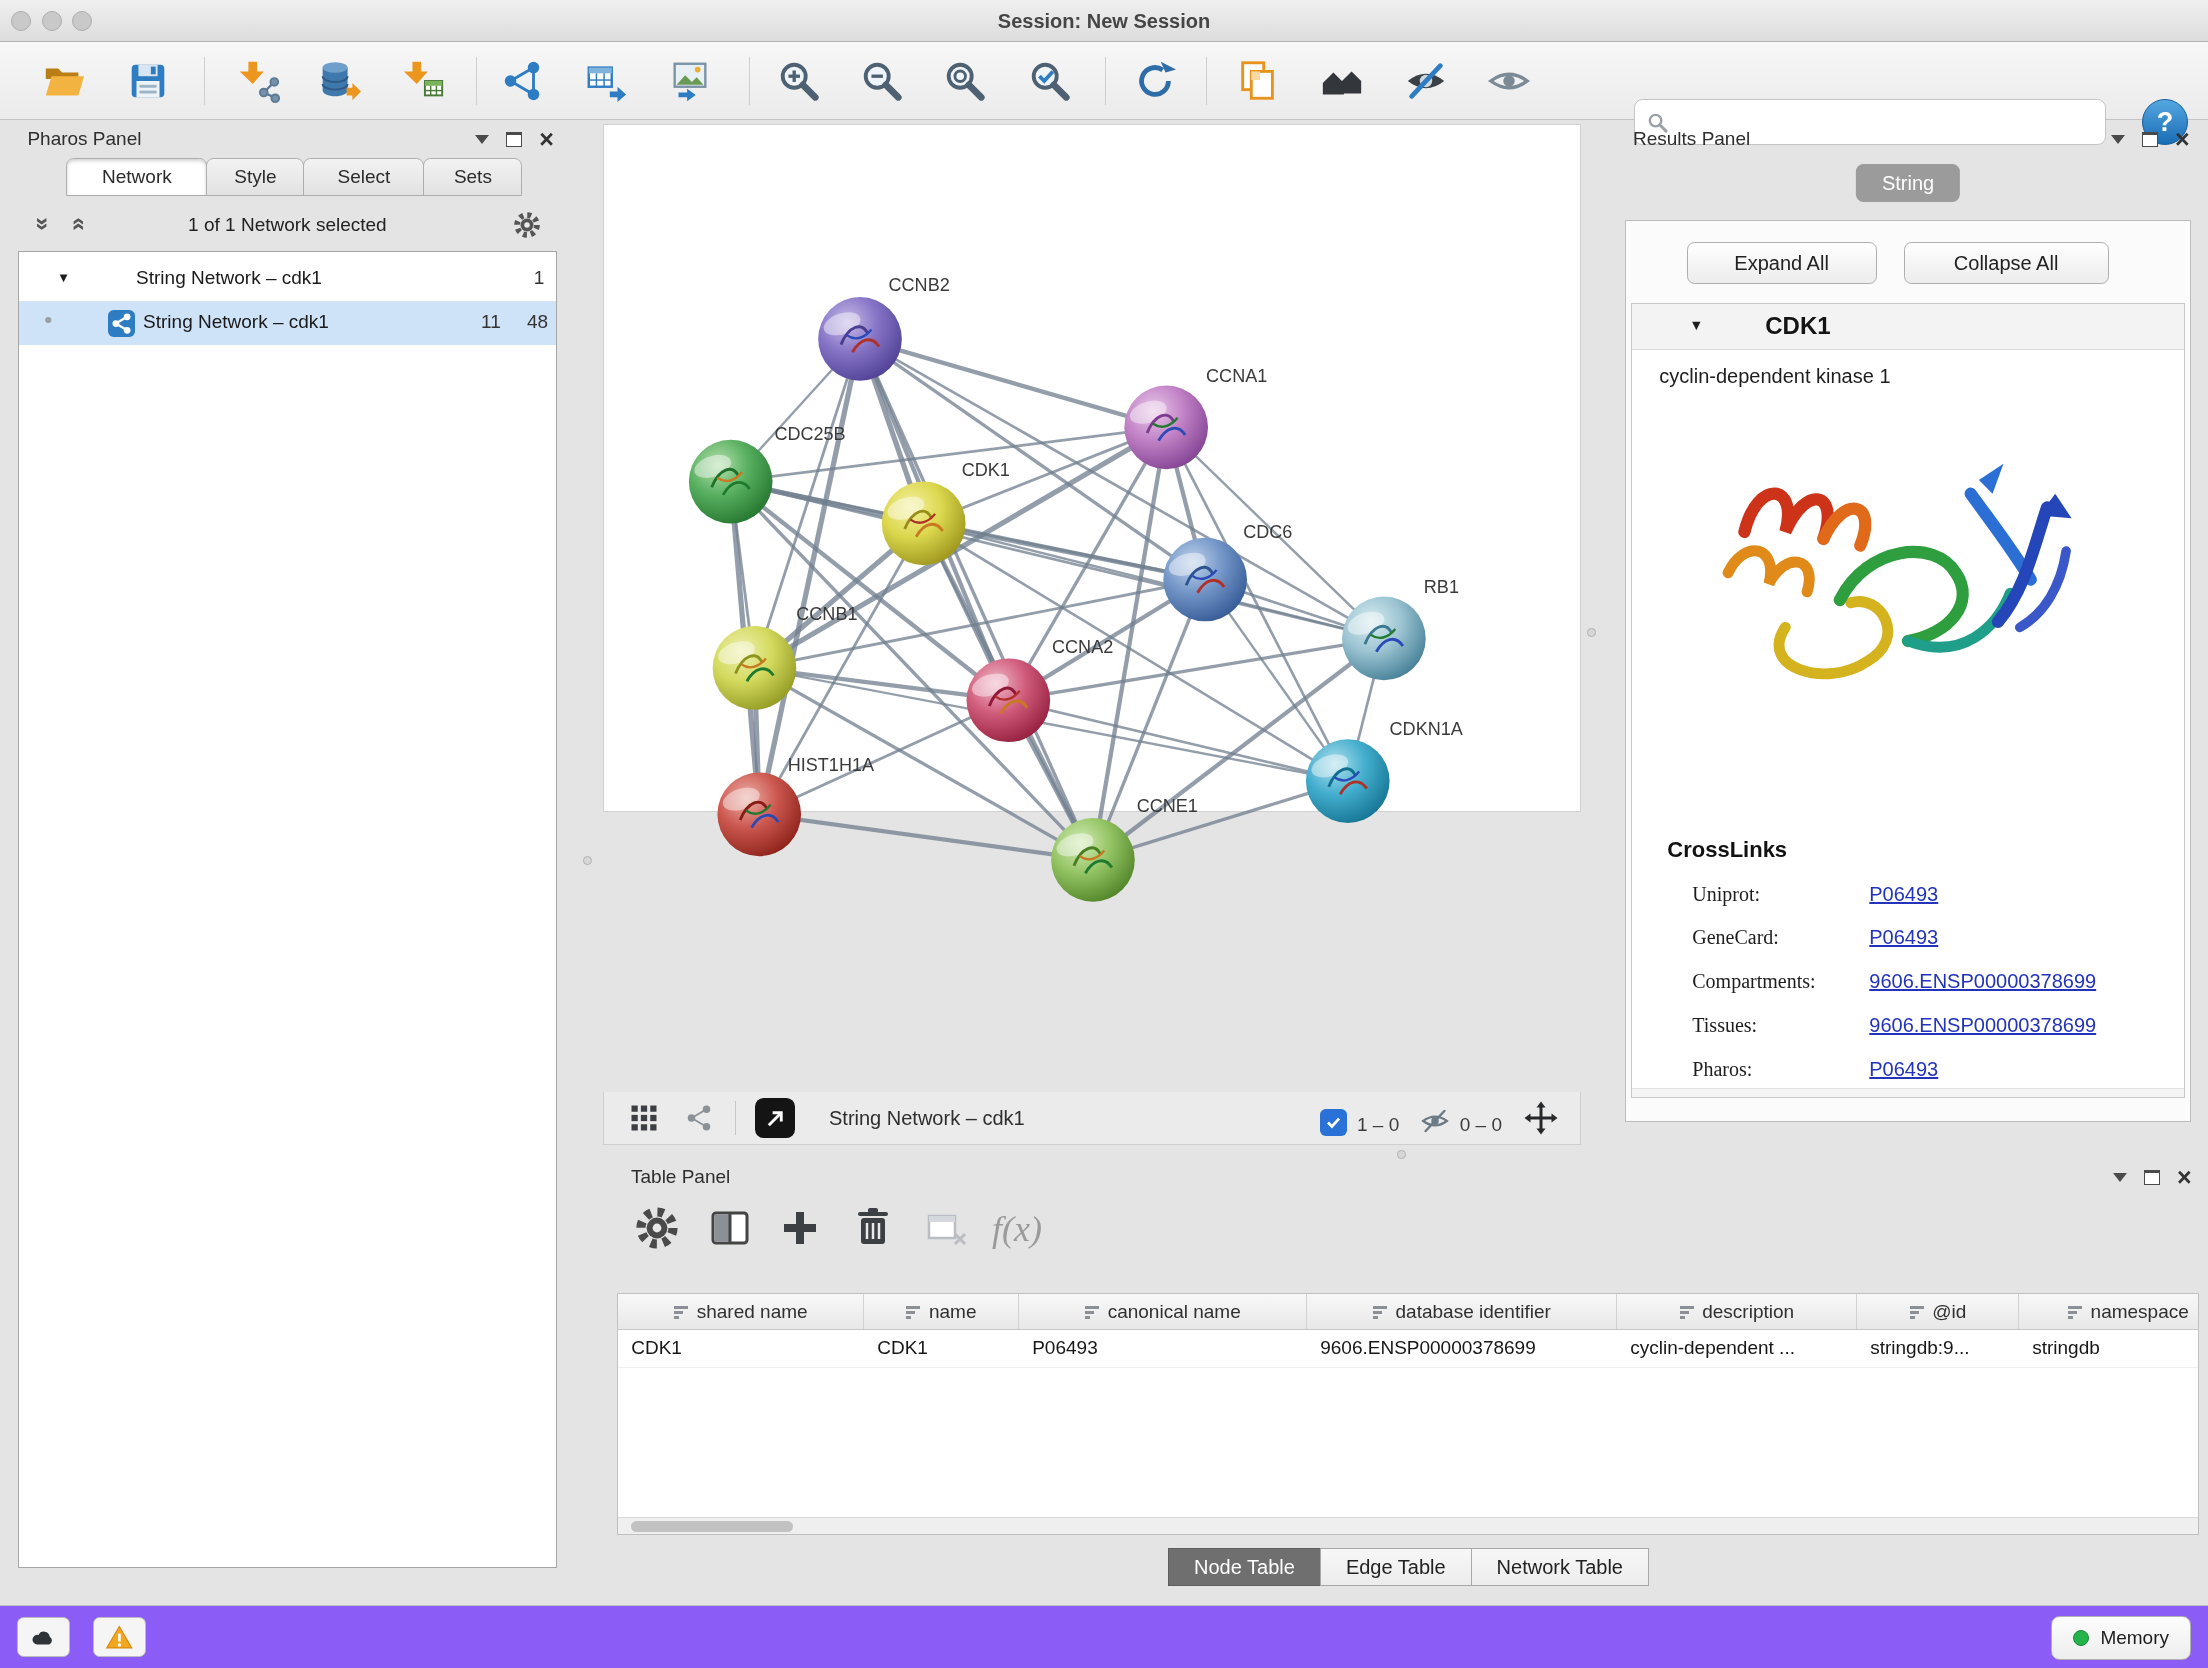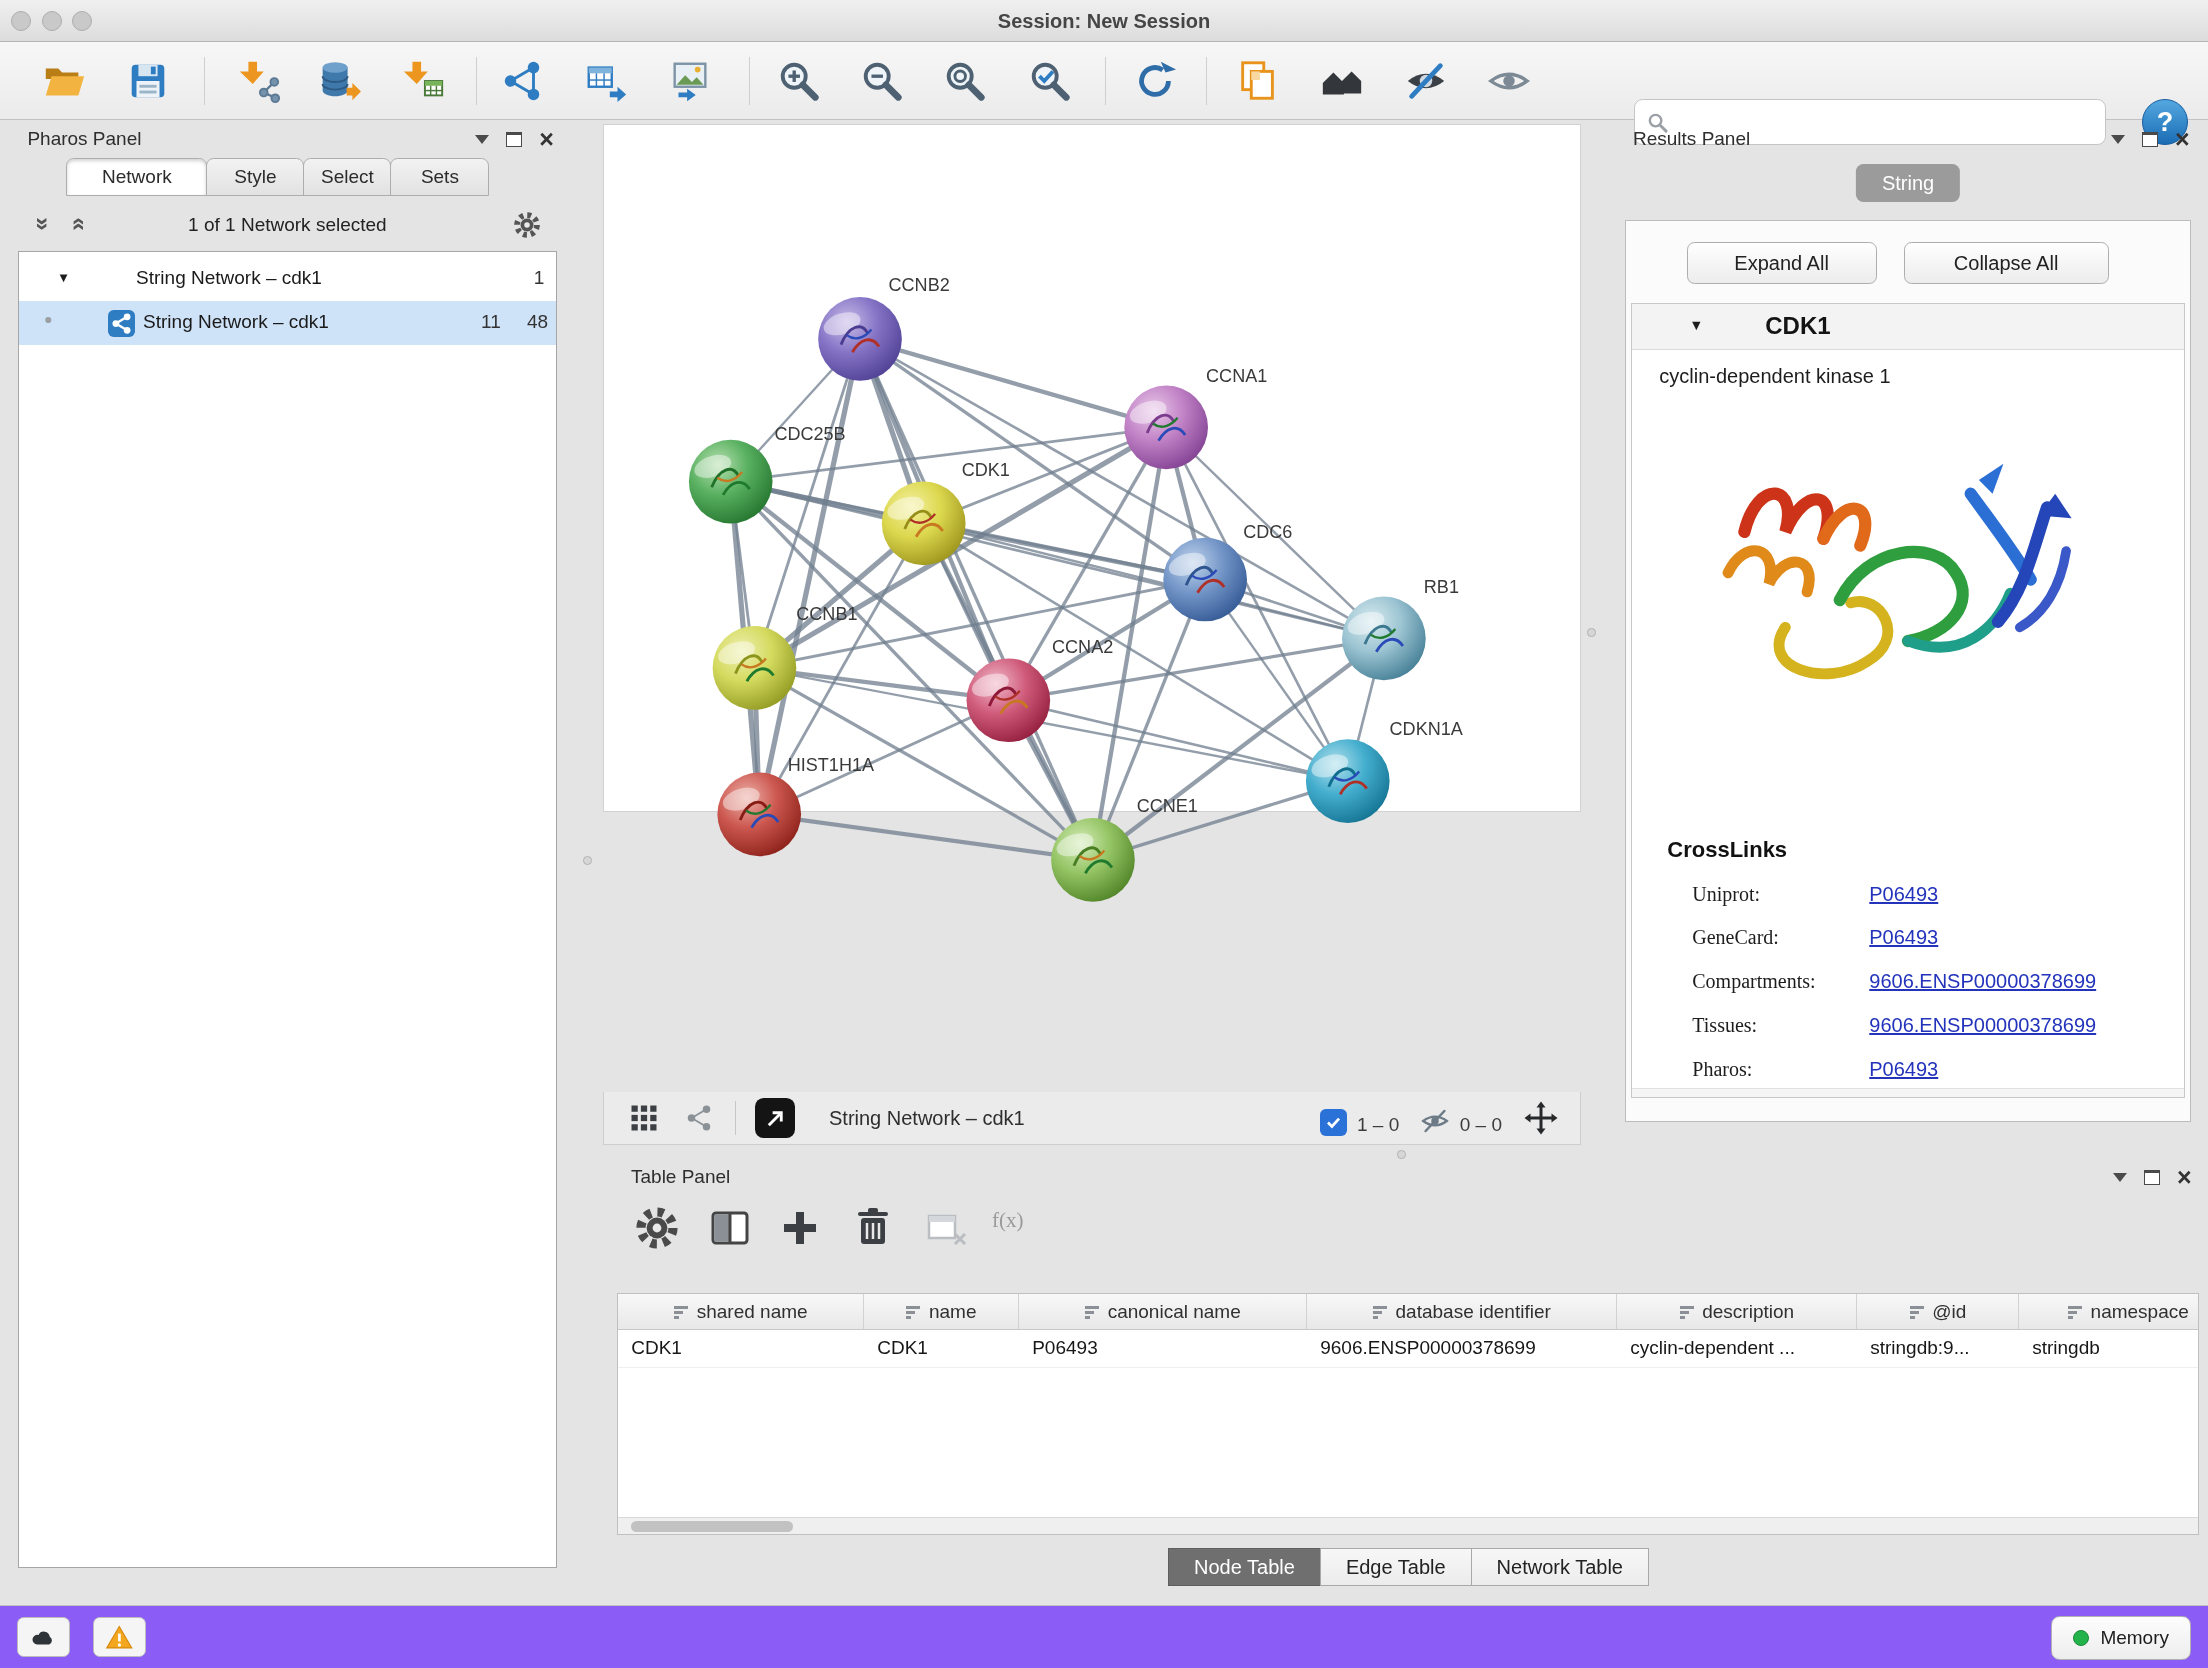--- a/index.html
+++ b/index.html
@@ -110,22 +110,22 @@
   #rp-protein { position:absolute; left:50%; transform:translateX(-50%); top:105px; }
   #rp-xl-title { position:absolute; left:35px; top:533px; font-size:22px; font-weight:bold; color:#111; }
   .xl-row { position:absolute; left:0; right:0; height:44px; }
   .xl-label { position:absolute; left:60px; top:7.6px; font-size:20px; color:#1d1d1d;font-family:Liberation Serif, serif; }
   .xl-value { position:absolute; left:237px; top:7.6px; font-size:20px; color:#2333bb; text-decoration:underline; white-space:nowrap; }
   #rp-sec-footer { position:absolute; left:0; right:0; bottom:0; height:9.5px; border-top:1px solid #e0e0e0; background:#f5f5f5; }
 
   
   #table-panel { position:absolute; left:615px; top:1162px; width:1586px; height:429px; }
   .tp-ico { position:absolute; top:42px; width:48px; height:48px; }
-  #tp-fx { position:absolute; left:377px; top:46px; font-size:21px; color:#9a9a9a;
-    font-family:"Liberation Serif","DejaVu Serif",serif; }
+  #tp-fx { position:absolute; left:377px; top:46px; font-size:36px; color:#9a9a9a;
+    font-family:"Liberation Serif","DejaVu Serif",serif; font-style:italic; }
   #tp-box { position:absolute; left:1.9px; top:131px; width:1582px; height:242px;
     background:#fff; border:1px solid #c0c0c0; overflow:hidden; }
   #tp-head { display:flex; height:36px; background:linear-gradient(#f8f8f8,#e8e8e8);
     border-bottom:1px solid #c8c8c8; }
   .th { flex:none; display:flex; align-items:center; justify-content:center; gap:7.6px;
     border-right:1px solid #d2d2d2; font-size:19px; color:#303030; overflow:hidden; white-space:nowrap; }
   .th svg { width:16px; height:16px; flex:none; }
   #tp-row { display:flex; height:38px; border-bottom:1px solid #f0f0f0; }
   .td { flex:none; padding:6.7px 0 0 13.3px; font-size:19px; color:#171717;
     overflow:hidden; white-space:nowrap; }
@@ -324,21 +324,21 @@
       <span class="ph-title">Pharos Panel</span>
       <span class="ph-icons">
         <span class="ph-collapse"></span>
         <span class="ph-float"></span>
         <span class="ph-close">×</span>
       </span>
     </div>
     <div class="cp-tabs">
       <div class="cp-tab selected" style="width:141px">Network</div>
       <div class="cp-tab" style="width:98px">Style</div>
-      <div class="cp-tab" style="width:88px">Select</div>
+      <div class="cp-tab" style="width:121px">Select</div>
       <div class="cp-tab" style="width:99px">Sets</div>
     </div>
     <div id="cp-status-row">
       <span class="chevrons" style="left:25px"><span class="rot90">»</span></span>
       <span class="chevrons" style="left:59px"><span class="rot270">»</span></span>
       <span id="cp-status-text">1 of 1 Network selected</span>
       <svg id="cp-gear" viewBox="0 0 24 24">
           <circle cx="12" cy="12" r="8" fill="none" stroke="#555" stroke-width="4.6" stroke-dasharray="3.1 3.18"></circle>
           <circle cx="12" cy="12" r="5.2" fill="#555"></circle>
           <circle cx="12" cy="12" r="2.2" fill="#eaeaea"></circle>

